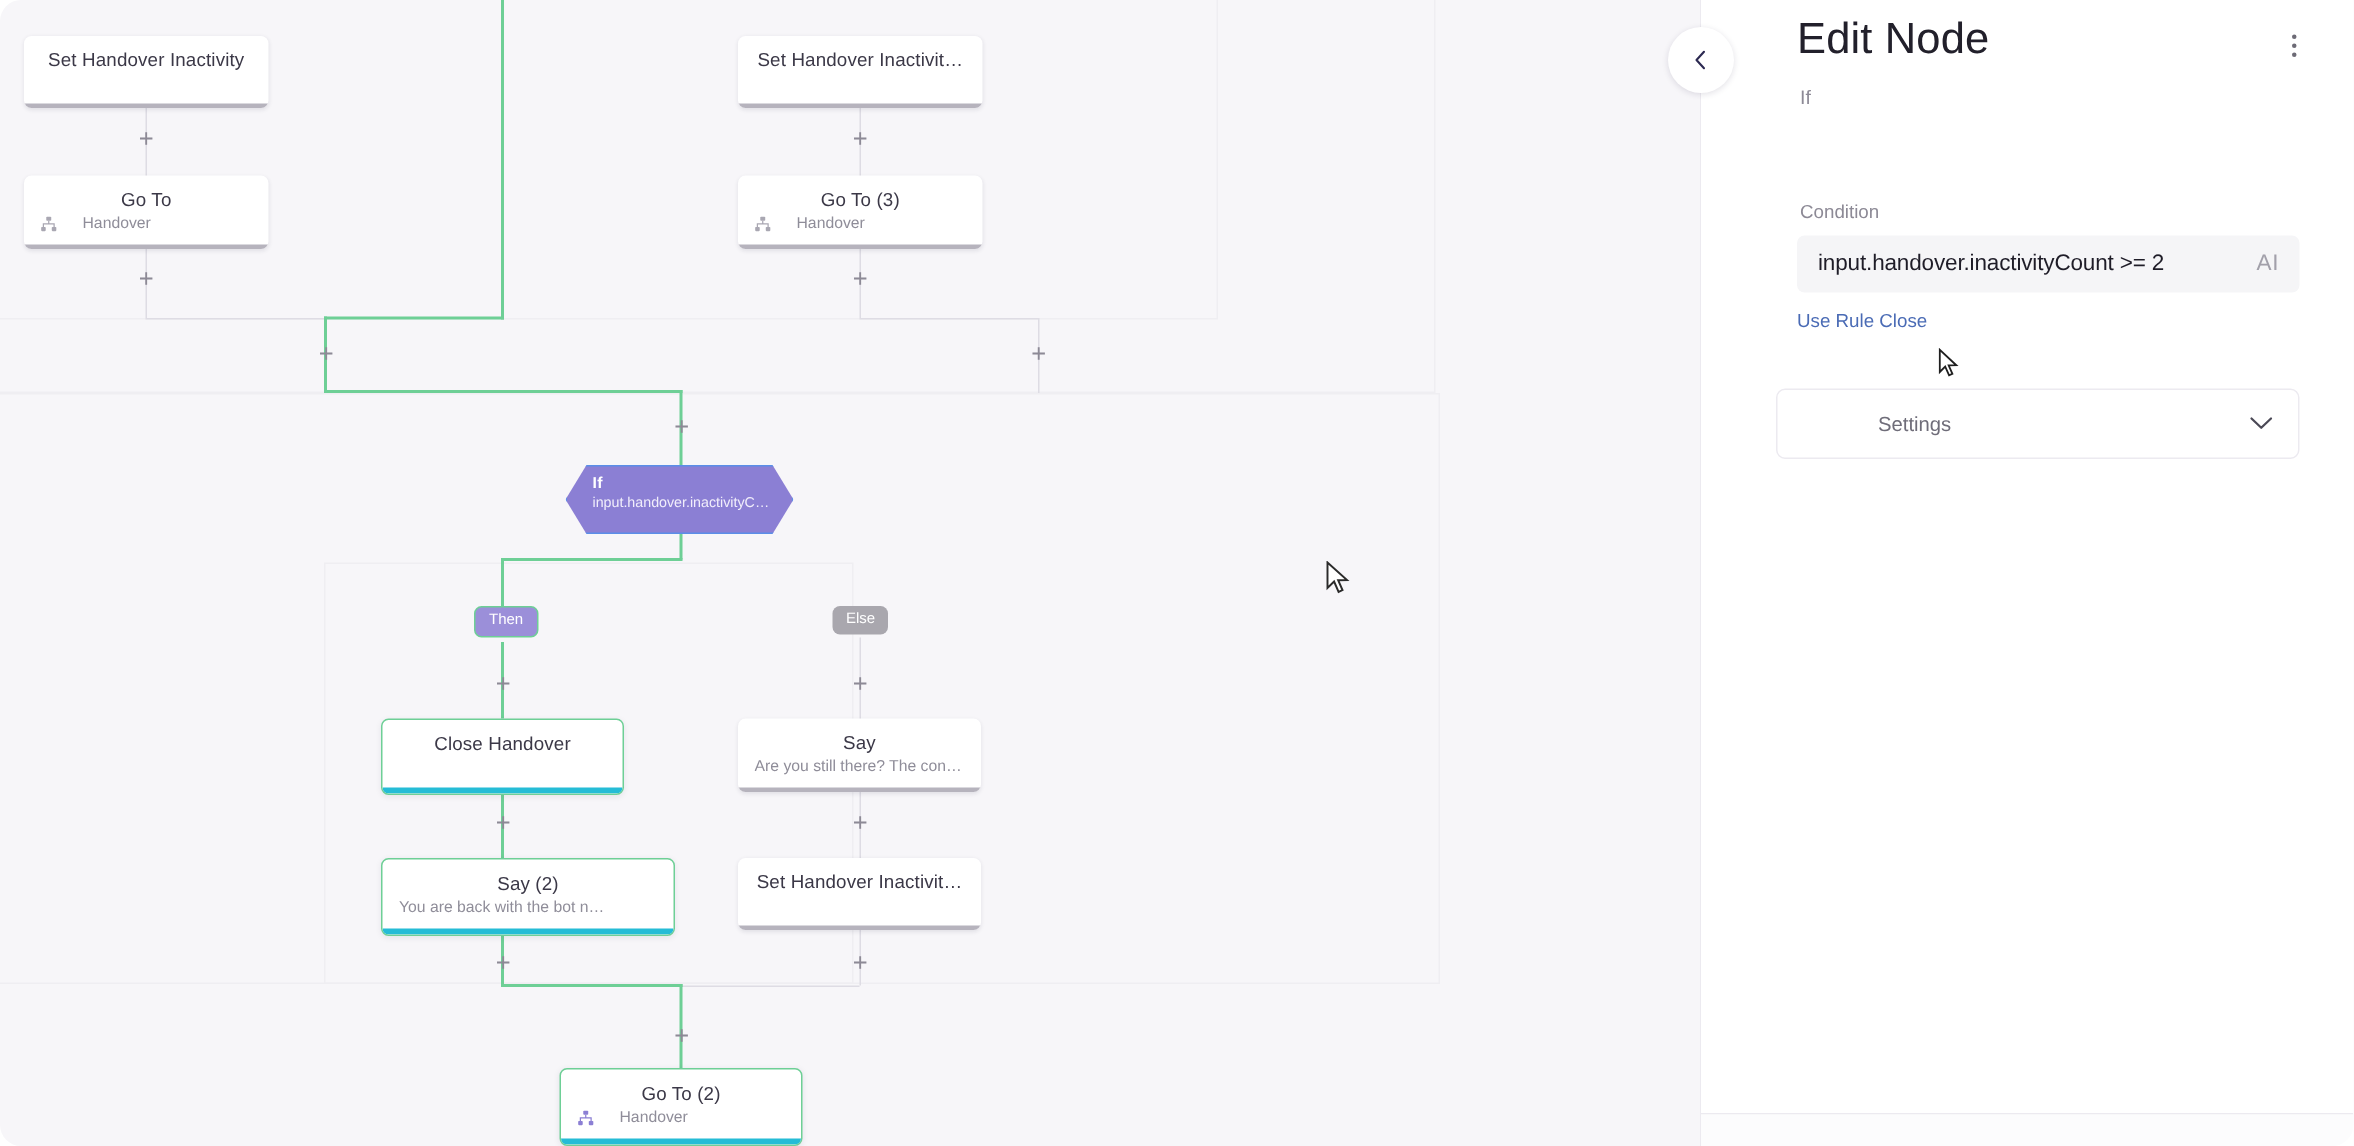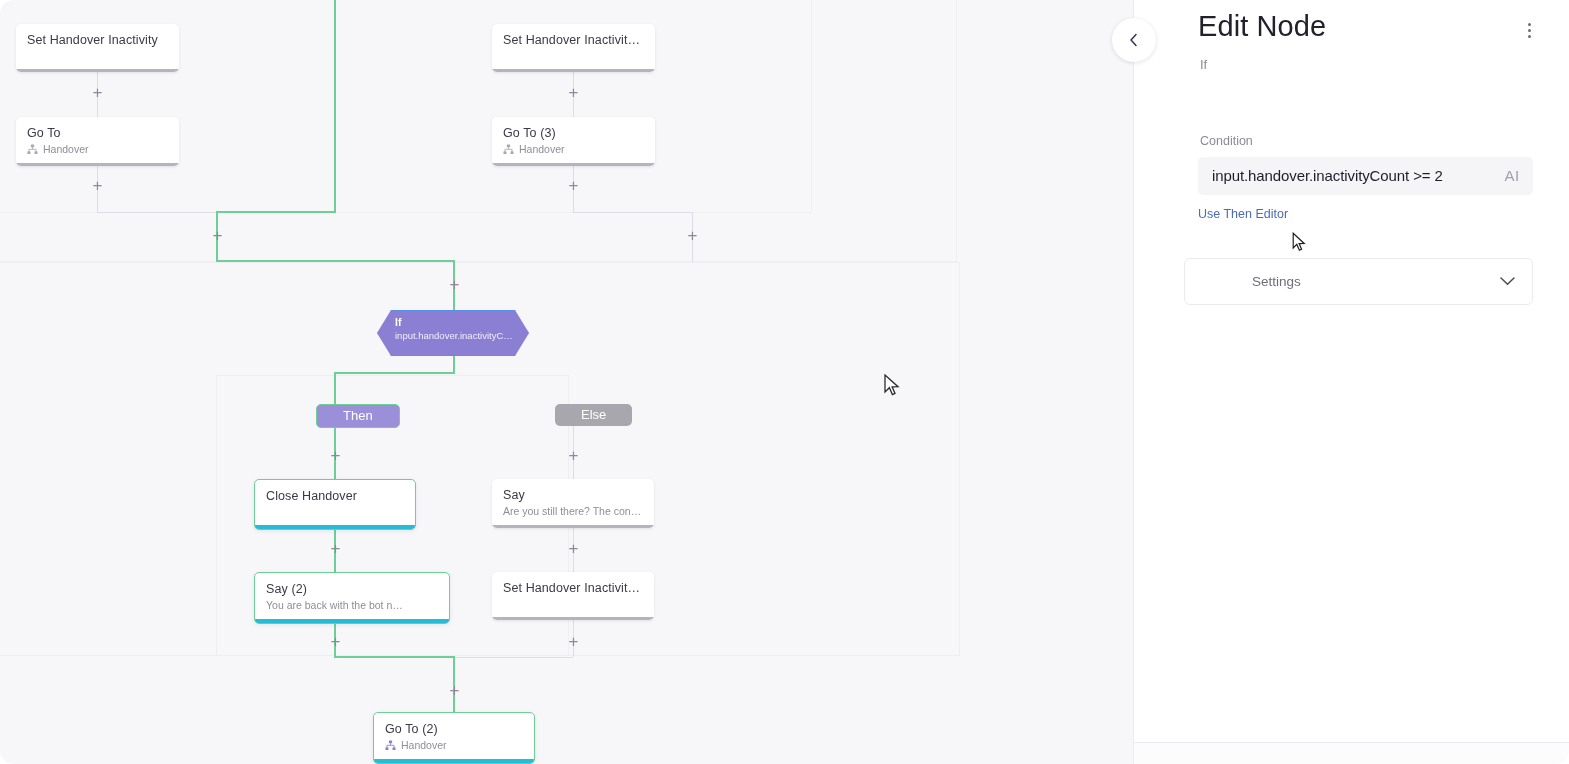--- a/index.html
+++ b/index.html
@@ -68,23 +68,24 @@
     overflow: hidden;
   }
   .node .node-body { padding: 9px 11px 8px 11px; }
   .node .node-title {
     font-size: 12.5px;
     color: #3b3847;
     letter-spacing: .1px;
     white-space: nowrap;
     overflow: hidden;
     text-overflow: ellipsis;
+    text-align: center;
   }
   .node .node-sub {
-    display: flex; align-items: center; gap: 5px;
+    display: flex; align-items: center; gap: 17px;
     font-size: 10.5px; color: #8f8d99;
     margin-top: 3px;
     white-space: nowrap;
     overflow: hidden;
     text-align: center;
   }
   .node .node-sub-text { overflow: hidden; text-overflow: ellipsis; }
   .node .node-bar {
     height: 3px; width: 100%;
     background: #b6b3bd;
@@ -122,23 +123,23 @@
   }
   #if-node .hex-title { font-size: 10.5px; font-weight: bold; letter-spacing: .2px; }
   #if-node .hex-sub {
     font-size: 9.5px; margin-top: 2px; color: #f1eefb;
     width: 118px; white-space: nowrap; overflow: hidden; text-overflow: ellipsis;
   }
 
   
   .badge {
     position: absolute;
-    padding: 4px 26px 5px;
+    padding: 4px 9px 5px;
     border-radius: 5px;
-    font-size: 13px;
+    font-size: 10px;
     color: #ffffff;
     z-index: 7;
     cursor: pointer;
     user-select: none;
     line-height: 1;
   }
   .badge.then { background: #9b8fd9; border: 1.5px solid #6ecf96; }
   .badge.else { background: #a9a7ae; }
 
   
@@ -414,21 +415,21 @@
 
     <div id="panel-subtitle">If</div>
 
     <div class="field-label">Condition</div>
 
     <div id="condition-row">
       <input id="condition-input" type="text" value="input.handover.inactivityCount &gt;= 2" style="">
       <div id="ai-btn">AI</div>
     </div>
 
-    <a id="rule-editor-link">Use Then Editor</a>
+    <a id="rule-editor-link">Use Rule Close</a>
 
     <div id="settings-box">
       <span id="settings-label">Settings</span>
       <svg width="17" height="12" viewBox="0 0 17 12">
         <path d="M2 3 L8.5 9.2 L15 3" fill="none" stroke="#4b4956" stroke-width="1.5" stroke-linecap="round" stroke-linejoin="round"></path>
       </svg>
     </div>
 
     <div id="panel-footer"></div>
 

